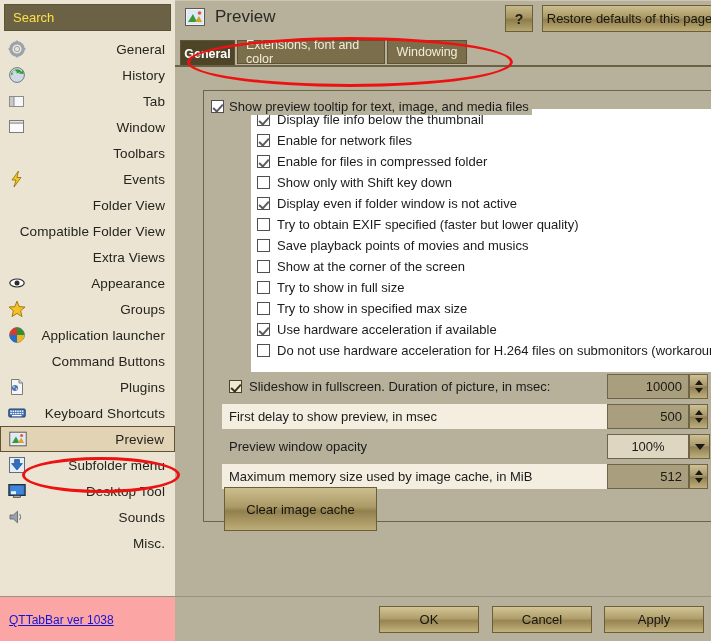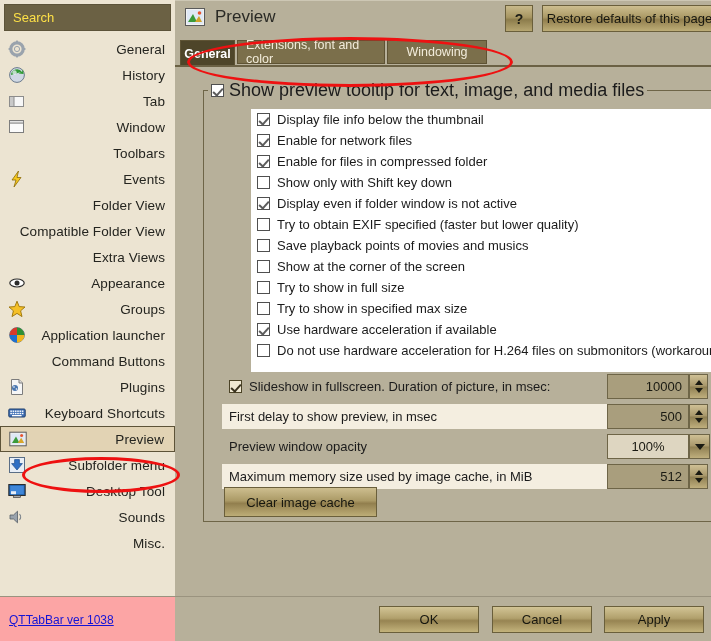--- a/index.html
+++ b/index.html
@@ -90,23 +90,23 @@
   #tab-underline{
     position:absolute;left:0;top:65px;width:536px;height:2px;background:#6b6144;
   }
 
   
   #group-box{
     position:absolute;left:28px;top:90px;width:521px;height:432px;
     border:1px solid #6e6547;box-sizing:border-box;
   }
   #group-box-legend{
-    position:absolute;left:33px;top:81px;height:18px;
+    position:absolute;left:33px;top:97px;height:18px;
     display:flex;align-items:center;gap:5px;
-    background:#b7b09a;padding:0 3px;font-size:18px;color:#1b1b1b;
+    background:#b7b09a;padding:0 3px;font-size:13px;color:#1b1b1b;
     white-space:nowrap;
   }
 
   .cbx{
     width:13px;height:13px;flex:0 0 13px;
     background:#ffffff;border:1px solid #4f4f4f;box-sizing:border-box;
     position:relative;
   }
   .cbx.checked:after{
     content:"";position:absolute;left:3px;top:1px;width:4px;height:8px;
@@ -157,21 +157,21 @@
   .spin-btns .dn{border-top:5px solid #1a1a12;}
   .combo-btn{
     position:absolute;left:467px;top:0;width:21px;height:25px;
     background:linear-gradient(180deg,#cfc095 0%,#a8976a 48%,#8f7f52 52%,#bfaf7d 100%);
     border:1px solid #6e6547;box-sizing:border-box;
     display:flex;align-items:center;justify-content:center;cursor:pointer;
   }
   .combo-btn .arr{width:0;height:0;border-left:5px solid transparent;border-right:5px solid transparent;border-top:6px solid #1a1a12;}
 
   #clear-cache-button{
-    position:absolute;left:20px;top:396px;width:153px;height:30px;
+    position:absolute;left:20px;top:396px;width:153px;height:44px;
     background:linear-gradient(180deg,#cdbe8f 0%,#ab9a66 45%,#927f4e 55%,#bdad77 100%);
     border:1px solid #6a5f3b;box-sizing:border-box;
     display:flex;align-items:center;justify-content:center;
     font-size:13px;color:#17170f;cursor:pointer;
   }
 
   
   #footer{
     position:absolute;left:175px;top:597px;right:0;height:44px;background:#b7b09a;
   }
@@ -378,21 +378,21 @@
       </div>
     </div>
 
     <div id="tab-strip">
         <div class="tab active" style="left: 5px; width: 55px;">
           <span>General</span>
         </div>
         <div class="tab inactive" style="left: 62px; width: 148px;">
           <span>Extensions, font and color</span>
         </div>
-        <div class="tab inactive" style="left: 212px; width: 100px;">
+        <div class="tab inactive" style="left: 212px; width: 80px;">
           <span>Windowing</span>
         </div>
       </div>
     <div id="tab-underline"></div>
 
     <div id="group-box">
       <div id="checkbox-list">
           <div class="cb-row">
             <span class="cbx checked"></span>
             <span>Display file info below the thumbnail</span>

